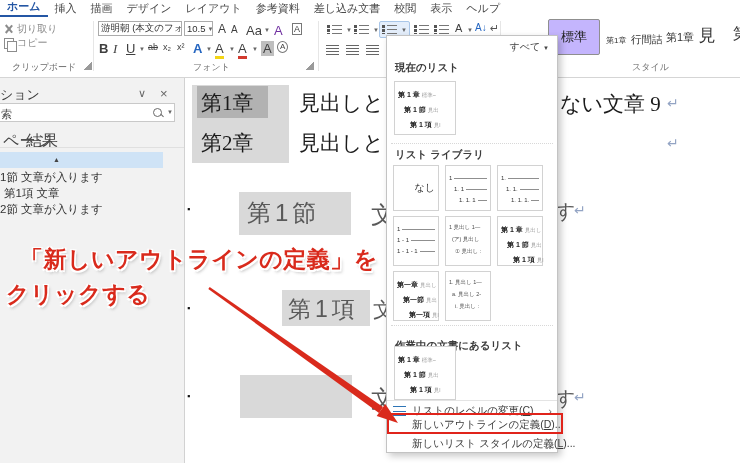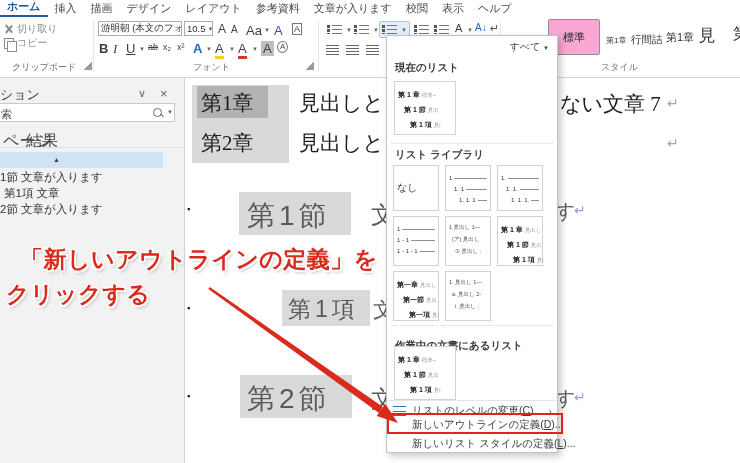--- a/index.html
+++ b/index.html
@@ -29,22 +29,22 @@
   .ic-brush:after{content:"";position:absolute;left:3.5px;top:0;width:2px;height:5px;background:#8c8c8c}
   .ic-list{width:15px;height:11px;position:relative;display:inline-block}
   .ic-list:before{content:"";position:absolute;left:5px;top:1px;width:10px;height:9px;
      background:repeating-linear-gradient(#777 0 1.3px,transparent 1.3px 4px)}
   .ic-list:after{content:"";position:absolute;left:0;top:1px;width:2.6px;height:9px;
      background:repeating-linear-gradient(#555 0 2.6px,transparent 2.6px 4px)}
   .pbtn{position:absolute;display:flex;align-items:center;gap:2px;padding:2px;border-radius:2px}
   .pbtn.active{background:#e4eefb;border:1px solid #a9c6e8}
   .ic-align{width:13px;height:10px;background:repeating-linear-gradient(#666 0 1.3px,transparent 1.3px 3px)}
   
-  .stylebox{position:absolute;border:1.5px solid #8f8f8f;border-radius:2px;background:#f9a8d4;
-            display:flex;align-items:center;justify-content:center;font-size:11px;color:#222}
+  .stylebox{position:absolute;border:1.5px solid #8f8f8f;border-radius:2px;background:#c4b5fd;
+            display:flex;align-items:center;justify-content:center;font-size:13px;color:#222}
   .styitem{position:absolute;white-space:nowrap;color:#333}
   
   #nav{left:0;top:78px;width:184px;height:385px;background:#f2f2f2;border-right:1px solid #d2d2d2}
   .navtitle{left:0;top:8px;font-size:13px;color:#3d3d3d}
   .navbtn{font-size:11px;color:#666}
   #searchbox{left:-40px;top:25px;width:215px;height:19px;background:#fff;border:1px solid #c9c9c9;box-sizing:border-box}
   .ic-mag{position:absolute;width:7px;height:7px;border:1.4px solid #6a6a6a;border-radius:50%}
   .ic-mag:after{content:"";position:absolute;left:6px;top:6px;width:4px;height:1.4px;background:#6a6a6a;transform:rotate(45deg)}
   .navtab{position:absolute;font-size:16px;color:#444}
   .navitem{position:absolute;font-size:11.5px;color:#333;white-space:nowrap}
@@ -93,21 +93,21 @@
 <body>
 
 <div id="ribbon" class="abs">
   <div id="tabs" class="abs">
     <span class="tab active">ホーム</span>
     <span class="tab">挿入</span>
     <span class="tab">描画</span>
     <span class="tab">デザイン</span>
     <span class="tab">レイアウト</span>
     <span class="tab">参考資料</span>
-    <span class="tab">文章が入ります</span>
+    <span class="tab">差し込み文書</span>
     <span class="tab">校閲</span>
     <span class="tab">表示</span>
     <span class="tab">ヘルプ</span>
   </div>
 
   <div class="rbtn" style="left:4px;top:22px">
     <span class="ic-cut"></span>
     <span>切り取り</span>
   </div>
   <div class="rbtn" style="left:4px;top:36px">
@@ -190,21 +190,21 @@
     <span style="font-size:8px">第1章</span>
     <span style="font-size:10.5px">行間詰</span>
   </div>
   <div class="styitem" style="left:666px;top:24px">
     <span style="font-size:11px">第1章</span>
     <span style="font-size:17px;font-family:'Liberation Serif',serif">見</span>
   </div>
   <div class="styitem" style="left:733px;top:24px;font-size:16px;font-family:'Liberation Serif',serif">
     <span>第</span>
   </div>
-  <span class="grplabel" style="left:601px">スタイル</span>
+  <span class="grplabel" style="left:632px">スタイル</span>
 </div>
 
 <div id="nav" class="abs">
   <span class="abs navtitle">ション</span>
   <span class="abs navbtn" style="left:138px;top:9px">∨</span>
   <span class="abs navbtn" style="left:160px;top:8px;font-size:13px">×</span>
   <div id="searchbox" class="abs">
     <span style="position:absolute;left:40px;top:3px;font-size:11px;color:#444">索</span>
     <span class="ic-mag" style="left:192px;top:4px"></span>
     <span style="position:absolute;left:206px;top:5px;font-size:6px;color:#666">▼</span>
@@ -218,42 +218,41 @@
   <span class="navitem" style="left:0;top:92px">1節 文章が入ります</span>
   <span class="navitem" style="left:4px;top:108px">第1項 文章</span>
   <span class="navitem" style="left:0;top:124px">2節 文章が入ります</span>
 </div>
 
 <div class="abs" style="left:185px;top:78px;width:555px;height:385px;background:#fff">
   <div class="shade" style="left:7px;top:7px;width:97px;height:78px"></div>
   <div class="shadeDark" style="left:12px;top:8px;width:71px;height:32px"></div>
   <span class="docserif" style="left:16px;top:11px">第1章</span>
   <span class="docserif" style="left:114px;top:11px">見出しとし</span>
-  <span class="docserif" style="left:375px;top:12px">ない文章 7</span>
+  <span class="docserif" style="left:375px;top:12px">ない文章 9</span>
   <span class="pilcrow" style="left:482px;top:17px">↵</span>
 
   <span class="docserif" style="left:16px;top:51px">第2章</span>
   <span class="docserif" style="left:114px;top:51px">見出しとし</span>
   <span class="pilcrow" style="left:482px;top:57px">↵</span>
 
   <span class="bullet" style="left:2px;top:126px">▪</span>
   <div class="shade" style="left:54px;top:114px;width:112px;height:43px"></div>
-  <span class="dochead" style="left:62px;top:119px;font-size:28px">第1節</span>
+  <span class="dochead" style="left:62px;top:119px;font-size:24px">第1節</span>
   <span class="dochead" style="left:186px;top:121px;font-size:24px">文</span>
   <span class="dochead" style="left:370px;top:120px;font-size:20px;letter-spacing:0">す</span>
   <span class="pilcrow" style="left:389px;top:124px">↵</span>
 
   <span class="bullet" style="left:2px;top:225px">▪</span>
   <div class="shade" style="left:97px;top:212px;width:88px;height:36px"></div>
   <span class="dochead" style="left:103px;top:216px;font-size:23px">第1項</span>
   <span class="dochead" style="left:188px;top:218px;font-size:21px">文</span>
 
   <span class="bullet" style="left:2px;top:313px">▪</span>
   <div class="shade" style="left:55px;top:297px;width:112px;height:43px"></div>
-  <span class="dochead" style="left:62px;top:302px;font-size:28px">第2節</span>
   <span class="dochead" style="left:186px;top:305px;font-size:24px">文</span>
   <span class="dochead" style="left:370px;top:307px;font-size:20px;letter-spacing:0">す</span>
   <span class="pilcrow" style="left:389px;top:311px">↵</span>
 </div>
 
 <div id="dd" class="abs">
   <span class="ddfilter">
     <span>すべて</span>
     <span style="font-size:6px">▼</span>
   </span>
@@ -261,21 +260,21 @@
 
   <div class="pvbox small" style="left:7px;top:45px;width:62px;height:54px">
     <div class="pvl i0"><b>第 1 章</b><span>標準~</span></div>
     <div class="pvl i1"><b>第 1 節</b><span>見出</span></div>
     <div class="pvl i2"><b>第 1 項</b><span>見l</span></div>
   </div>
 
   <div class="ddsep" style="top:107px"></div>
   <span class="ddsec" style="top:112px">リスト ライブラリ</span>
 
-  <div class="pvbox" style="left:6px;top:129px;width:46px;height:46px;display:flex;align-items:center;justify-content:flex-start">
+  <div class="pvbox" style="left:6px;top:129px;width:46px;height:46px;display:flex;align-items:center;justify-content:flex-end">
     <span style="font-size:10px;color:#333">なし</span>
   </div>
   <div class="pvbox ind" style="left:58px;top:129px;width:46px;height:46px">
     <div class="rl">
         <span class="rn">1</span>
         <span class="rule"></span>
       </div>
     <div class="rl">
         <span class="rn">1. 1</span>
         <span class="rule"></span>

